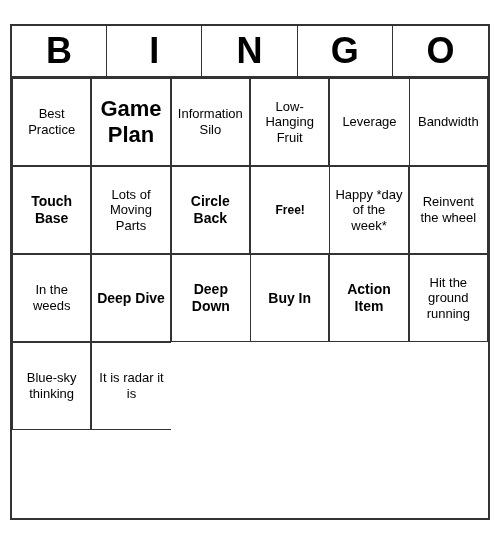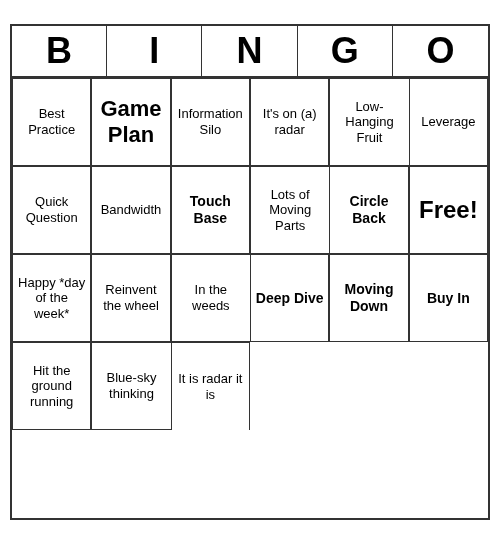--- a/index.html
+++ b/index.html
@@ -52,21 +52,21 @@
     .bingo-cell.large-text {
       font-size: 22px;
       font-weight: bold;
     }
     .bingo-cell.xl-text {
       font-size: 14px;
       font-weight: bold;
       text-align: center;
     }
     .bingo-cell.free {
-      font-size: 24px;
+      font-size: 12px;
       font-weight: bold;
     }
     .bingo-cell:nth-child(5n) {
       border-right: none;
     }
     .bingo-cell:nth-child(n+21) {
       border-bottom: none;
     }
   </style>
 </head>
@@ -77,32 +77,31 @@
   <div class="bingo-letter">B</div>
       <div class="bingo-letter">I</div>
       <div class="bingo-letter">N</div>
       <div class="bingo-letter">G</div>
       <div class="bingo-letter">O</div>
     </div>
   <div class="bingo-grid">
   <div class="bingo-cell">Best Practice</div>
       <div class="bingo-cell large-text">Game Plan</div>
       <div class="bingo-cell">Information Silo</div>
-      <div class="bingo-cell">It's on (a) radar</div>
       <div class="bingo-cell">Low-Hanging Fruit</div>
       <div class="bingo-cell">Leverage</div>
-      <div class="bingo-cell">Quick Question</div>
       <div class="bingo-cell">Bandwidth</div>
       <div class="bingo-cell xl-text">Touch Base</div>
       <div class="bingo-cell">Lots of Moving Parts</div>
       <div class="bingo-cell xl-text">Circle Back</div>
       <div class="bingo-cell free">Free!</div>
       <div class="bingo-cell">Happy *day of the week*</div>
       <div class="bingo-cell">Reinvent the wheel</div>
       <div class="bingo-cell">In the weeds</div>
       <div class="bingo-cell xl-text">Deep Dive</div>
-      <div class="bingo-cell xl-text">Moving Down</div>
+      <div class="bingo-cell xl-text">Deep Down</div>
       <div class="bingo-cell xl-text">Buy In</div>
+      <div class="bingo-cell xl-text">Action Item</div>
       <div class="bingo-cell">Hit the ground running</div>
       <div class="bingo-cell">Blue-sky thinking</div>
       <div class="bingo-cell">It is radar it is</div>
     </div>
 </div>
 
 </body></html>

